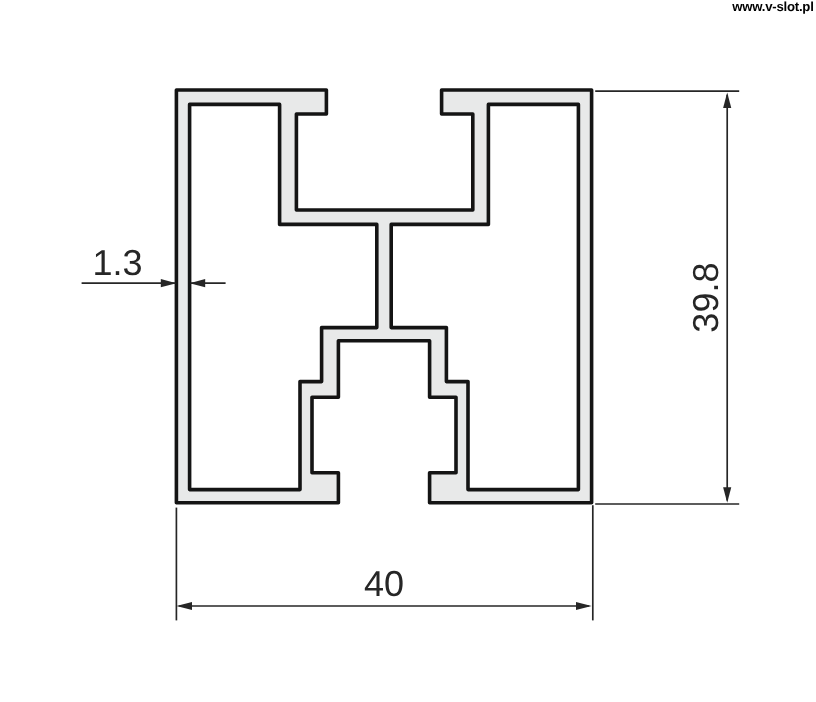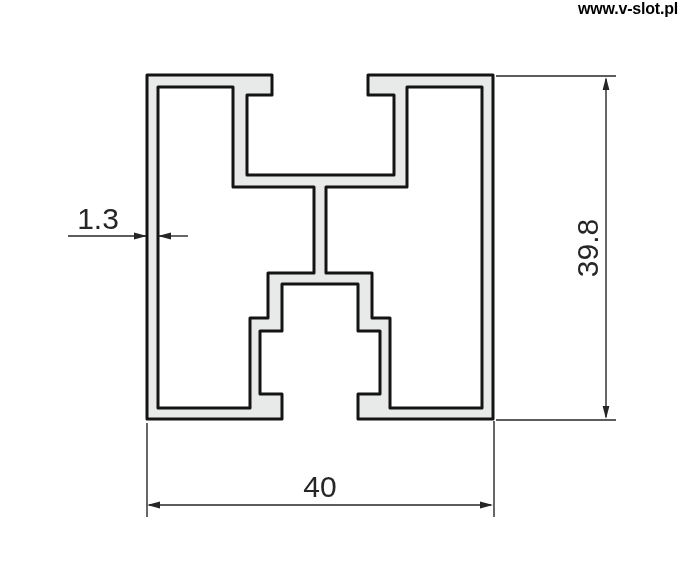--- a/index.html
+++ b/index.html
@@ -12,21 +12,21 @@
     position: relative;
     width: 680px;
     height: 585px;
     background: #ffffff;
     overflow: hidden;
   }
   .watermark {
     position: absolute;
     top: 0px;
     right: 2px;
-    font-size: 16px;
+    font-size: 11px;
     font-weight: bold;
     color: #000000;
     letter-spacing: -0.2px;
     white-space: nowrap;
   }
   .drawing-svg {
     position: absolute;
     top: 0;
     left: 0;
   }

